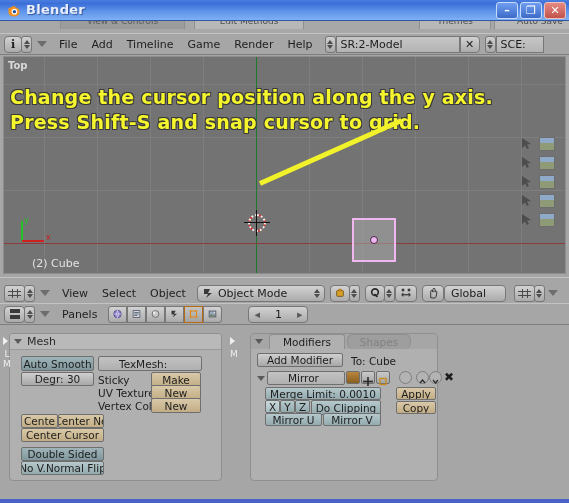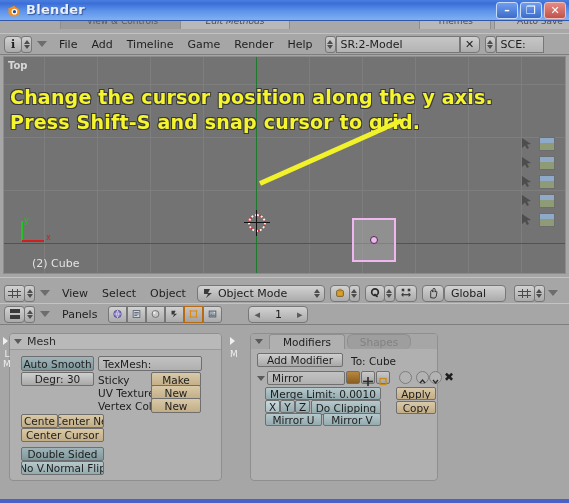--- a/index.html
+++ b/index.html
@@ -204,21 +204,21 @@
     background: linear-gradient(to bottom,#cfcfcf,#a8a8a8);
     border: 1px solid #6f6f6f; border-radius: 2px;
     font-size: 10.5px; color: #1d1d1d;
     display: flex; align-items: center; justify-content: center;
     white-space: nowrap; overflow: hidden;
     position: absolute;
   }
   .btn.teal { background: linear-gradient(to bottom,#b6c9cc,#93aaae); }
   .btn.tealdark { background: linear-gradient(to bottom,#9fb4b8,#7f979c); }
   .btn.tan { background: linear-gradient(to bottom,#d9c9a8,#c2ad85); }
-  .btn.field { background: linear-gradient(to bottom,#c2c2c2,#b0b0b0); justify-content:flex-start; padding-left:4px; }
+  .btn.field { background: linear-gradient(to bottom,#c2c2c2,#b0b0b0); justify-content:flex-start; padding-left:20px; }
   .btn.hl { background: linear-gradient(to bottom,#c8d8db,#aac0c4); }
   .lbl { position: absolute; font-size: 10.5px; color: #1d1d1d; white-space: nowrap; }
 
   .tabbtn {
     position:absolute; height: 15px; font-size: 10.5px;
     display:flex; align-items:center; justify-content:center;
     border:1px solid #8f8f8f; border-bottom:none; border-radius: 3px 3px 0 0;
   }
   .tabbtn.on { background:#b0b0b0; color:#1d1d1d; }
   .tabbtn.off { background:#9e9e9e; color:#828282; }
@@ -255,21 +255,21 @@
     <div class="title-text">Blender</div>
     <div class="wbtns">
       <div class="wbtn">–</div>
       <div class="wbtn">❐</div>
       <div class="wbtn close">✕</div>
     </div>
   </div>
 
   <div class="tabstrip">
     <div class="tab sel" style="left:60px;width:125px;">View &amp; Controls</div>
-    <div class="tab" style="left:180px;width:110px;font-style:italic;">Edit Methods</div>
+    <div class="tab" style="left:194px;width:110px;">Edit Methods</div>
     <div class="tab" style="left:419px;width:72px;">Themes</div>
     <div class="tab" style="left:494px;width:92px;">Auto Save</div>
   </div>
 
   <div class="blenderbody">
 
     <div class="bheader" style="height:22px;">
       <div style="display:flex;align-items:center;margin-left:4px;">
         <div class="bw" style="width:18px;justify-content:center;font-weight:bold;font-family:'DejaVu Serif',serif;">i</div>
         <div class="spin">

